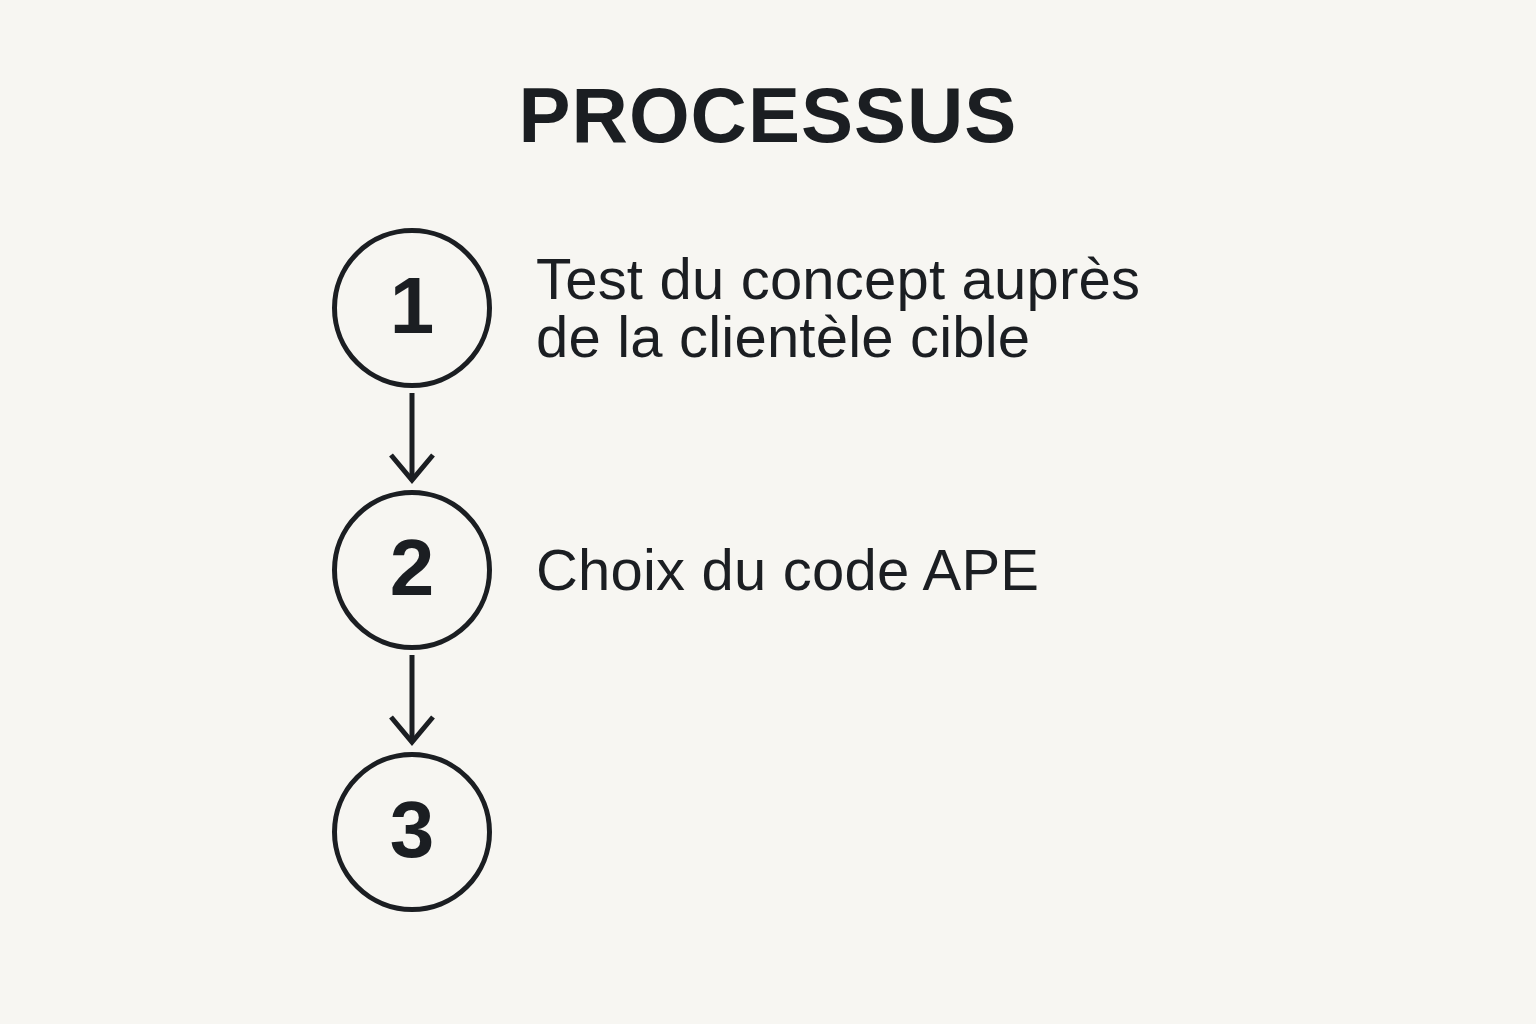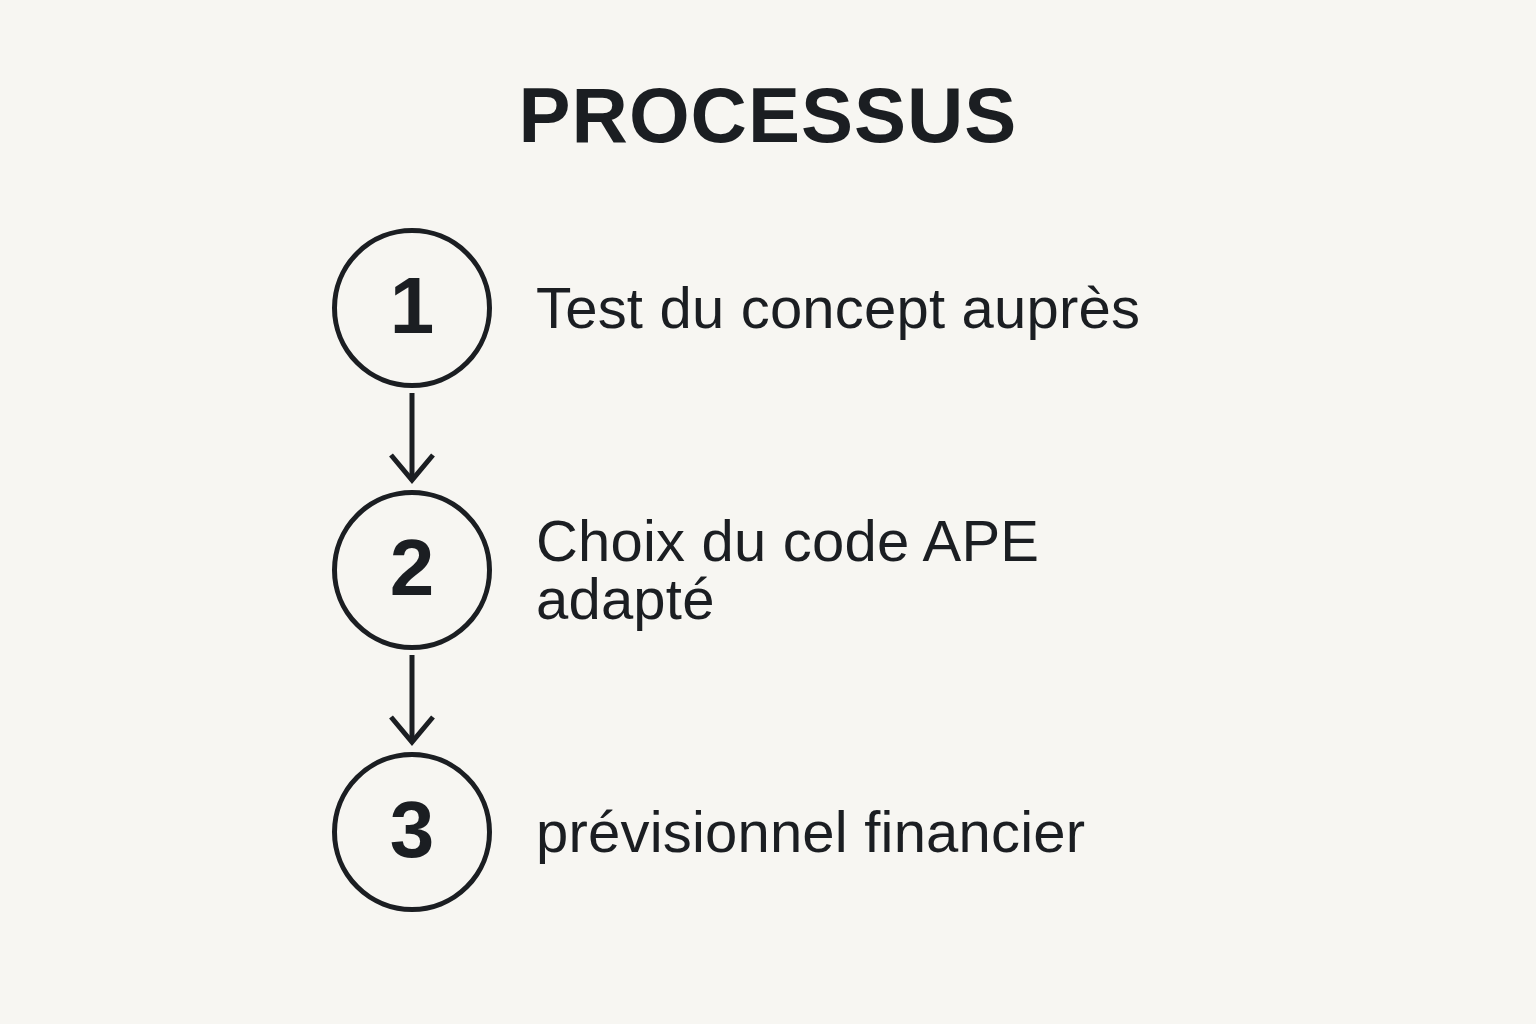--- a/index.html
+++ b/index.html
@@ -95,49 +95,48 @@
 <div class="title">PROCESSUS</div>
 
 <div class="flow">
 
   <div class="step s0">
     <div class="circle">
       <span class="num">1</span>
     </div>
     <div class="label">
       <div>Test du concept auprès</div>
+      <div>de la clientèle cible</div>
     </div>
   </div>
 
   <div class="connector c0">
     <svg viewBox="0 0 50 96" aria-hidden="true">
       <line x1="25" y1="2" x2="25" y2="86"></line>
       <polyline points="4,64 25,89 46,64"></polyline>
     </svg>
   </div>
 
   <div class="step s1">
     <div class="circle">
       <span class="num">2</span>
     </div>
     <div class="label">
       <div>Choix du code APE</div>
-      <div>adapté</div>
     </div>
   </div>
 
   <div class="connector c1">
     <svg viewBox="0 0 50 96" aria-hidden="true">
       <line x1="25" y1="2" x2="25" y2="86"></line>
       <polyline points="4,64 25,89 46,64"></polyline>
     </svg>
   </div>
 
   <div class="step s2">
     <div class="circle">
       <span class="num">3</span>
     </div>
     <div class="label">
-      <div>prévisionnel financier</div>
     </div>
   </div>
 
 </div>
 
 </body></html>

